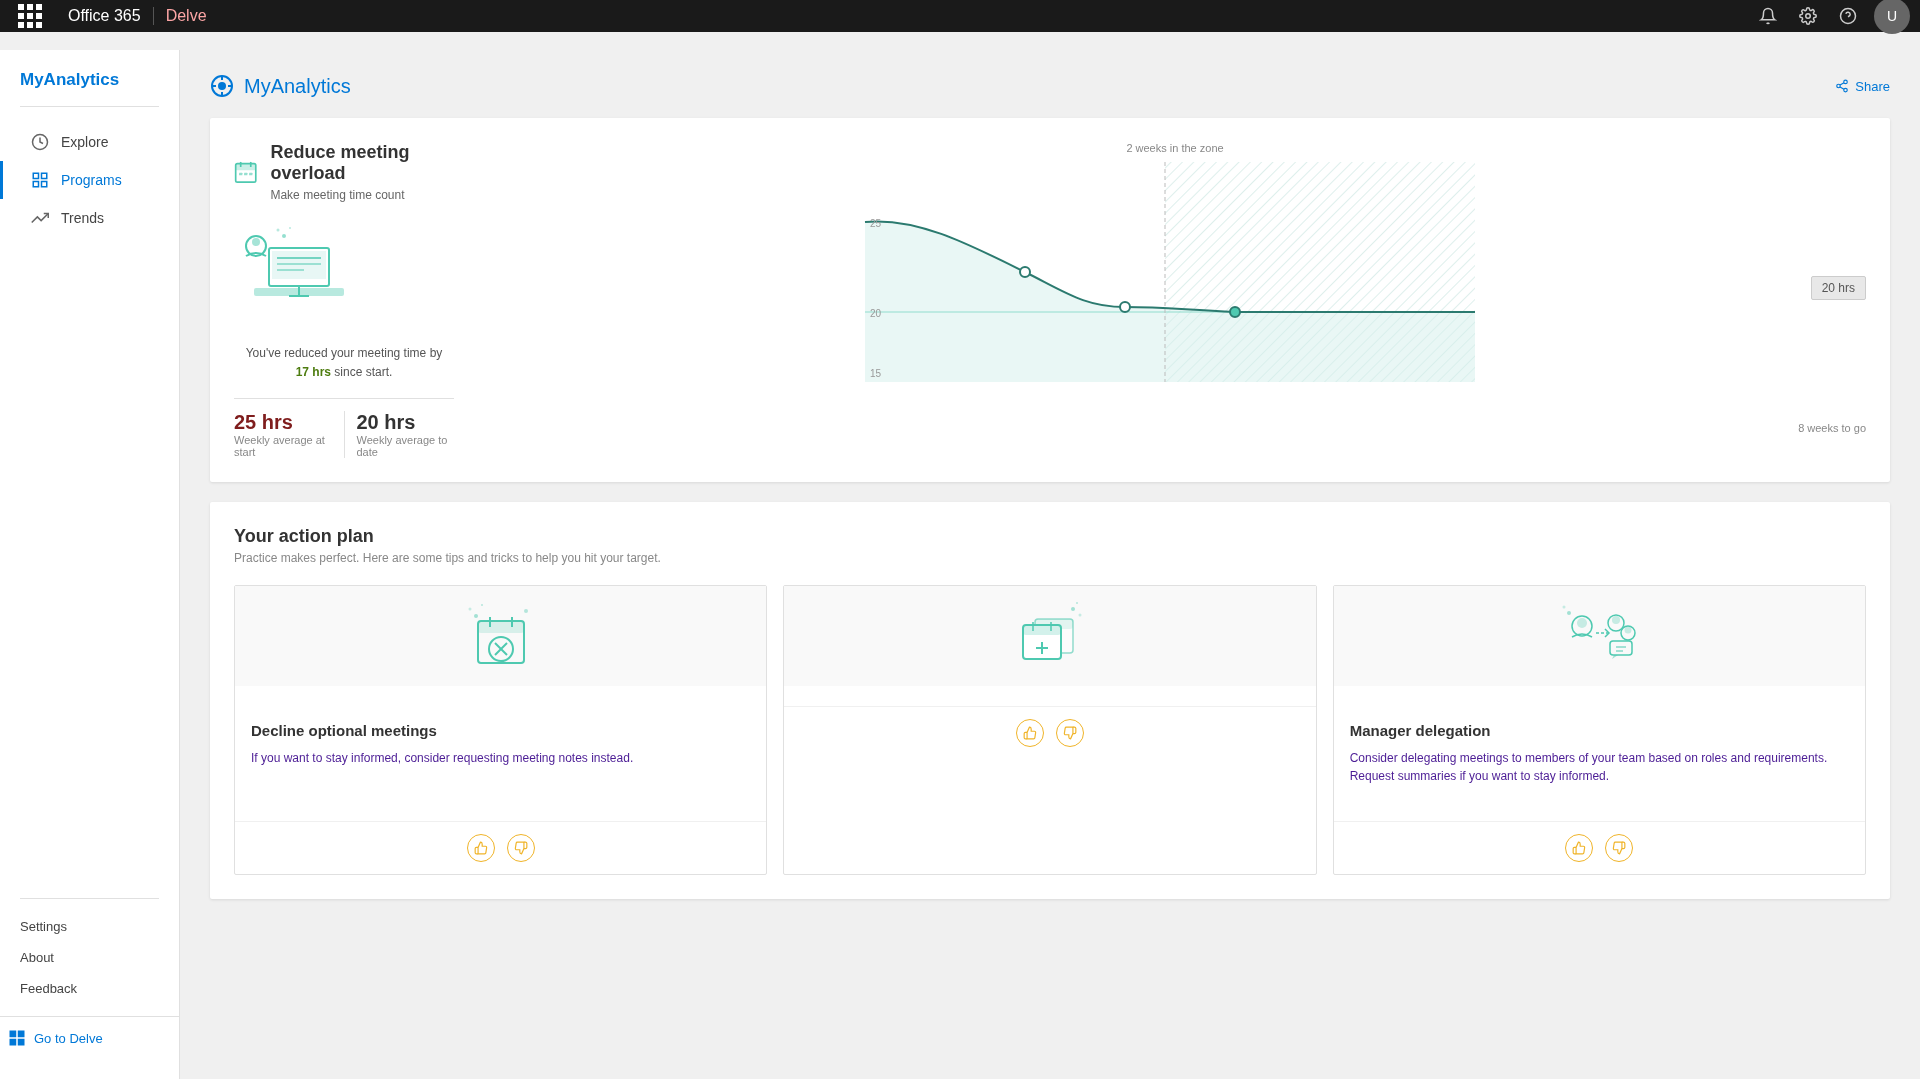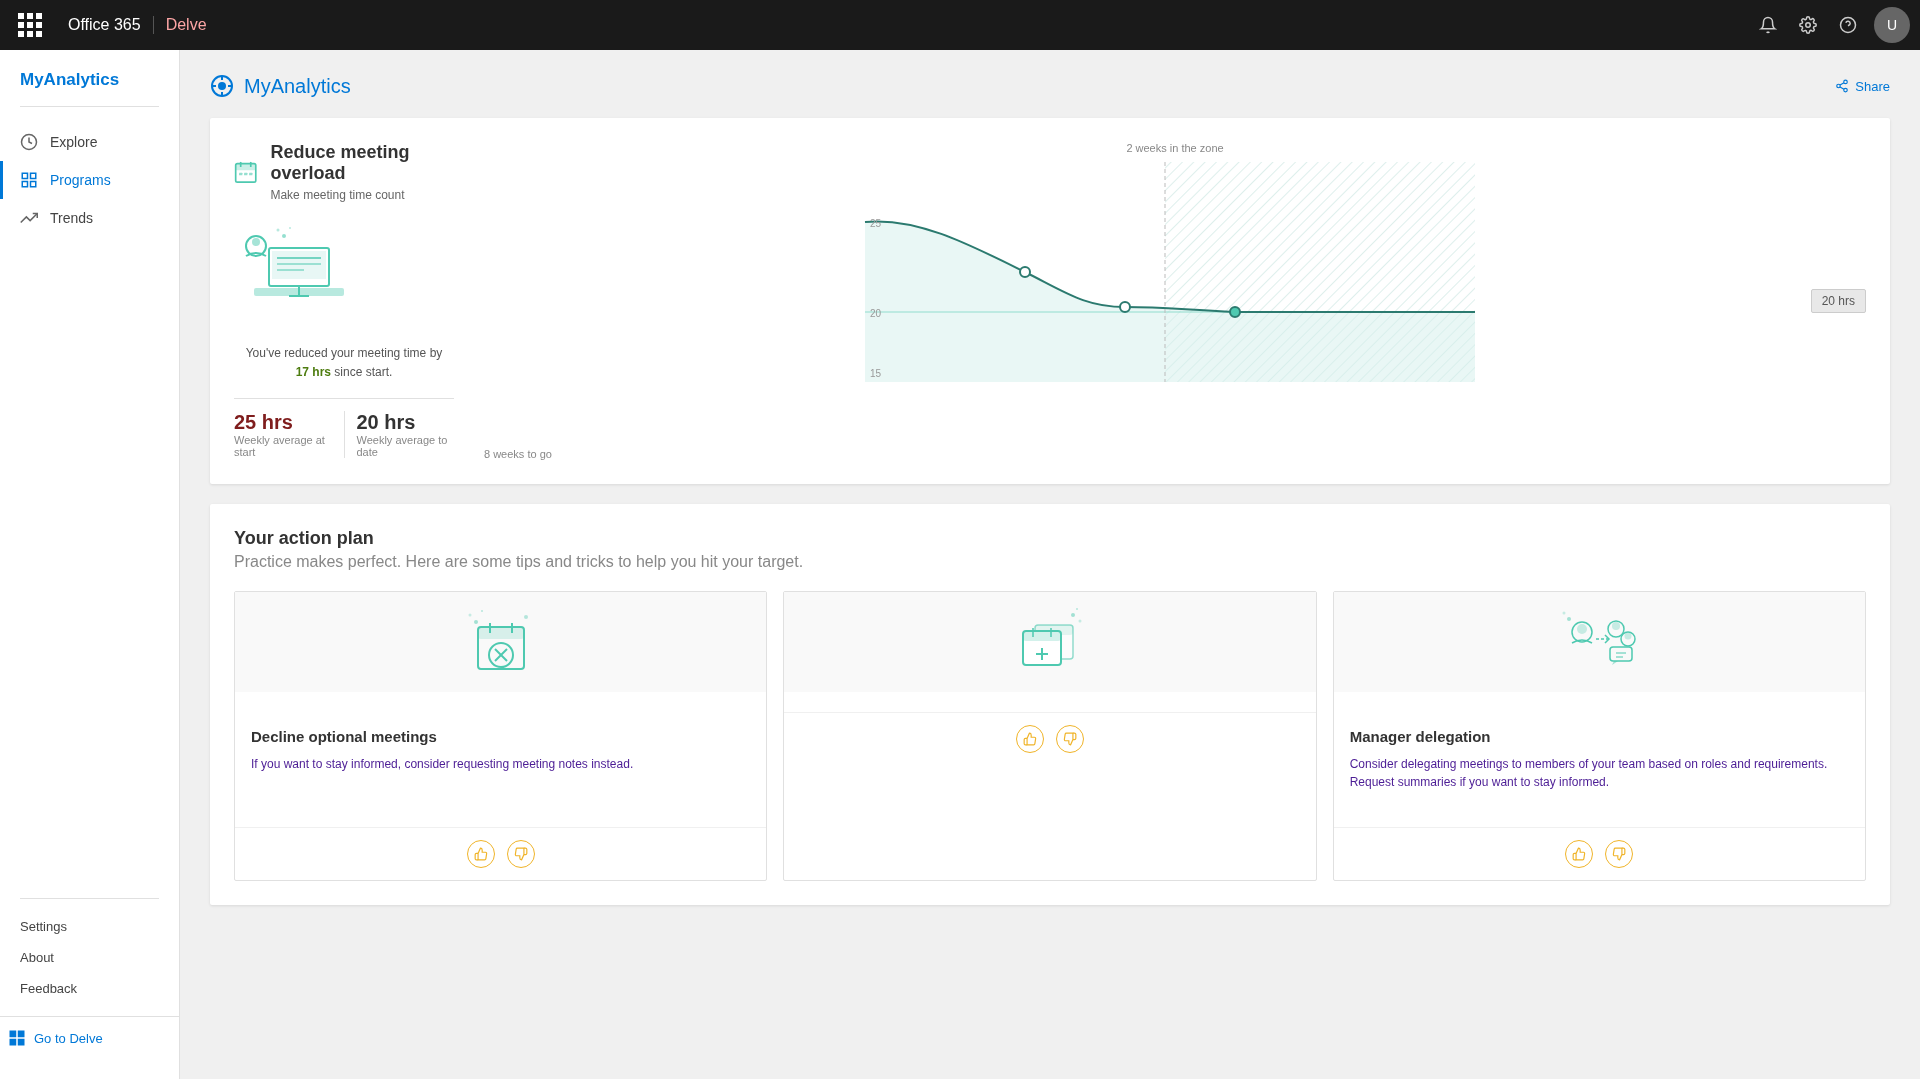--- a/index.html
+++ b/index.html
@@ -1,21 +1,21 @@
 <!DOCTYPE html>
 <html><head>
   <meta charset="utf-8">
   <style>
     * { box-sizing: border-box; margin: 0; padding: 0; }
     body { font-family: 'Segoe UI', Arial, sans-serif; background: #f0f0f0; overflow-x: hidden; }
 
     
     .top-nav {
       display: flex; align-items: center;
-      background: #1a1a1a; height: 50px;
+      background: #1a1a1a; height: 32px;
       padding: 0 10px; position: fixed; top: 0; left: 0; right: 0; z-index: 100;
     }
     .nav-waffle {
       width: 40px; height: 40px; display: flex; align-items: center; justify-content: center;
       cursor: pointer; color: #fff; margin-right: 6px;
     }
     .waffle-grid { display: grid; grid-template-columns: repeat(3,6px); gap: 3px; }
     .waffle-dot { width: 6px; height: 6px; background: #fff; }
     .nav-app-name {
       color: #fff; font-size: 16px; padding: 0 12px;
@@ -43,21 +43,21 @@
       padding: 20px 0; border-right: 1px solid #e0e0e0;
       position: fixed; top: 50px; bottom: 0; left: 0;
     }
     .sidebar-title {
       color: #0078d7; font-size: 17px; font-weight: 600;
       padding: 0 20px 16px 20px;
     }
     .sidebar-divider { height: 1px; background: #e0e0e0; margin: 0 20px 16px 20px; }
     .sidebar-item {
       display: flex; align-items: center; gap: 10px;
-      padding: 10px 20px; cursor: pointer; color: #444; font-size: 14px;
+      padding: 10px 31px; cursor: pointer; color: #444; font-size: 14px;
       position: relative;
     }
     .sidebar-item.active { color: #0078d7; }
     .sidebar-item.active::before {
       content: ''; position: absolute; left: 0; top: 0; bottom: 0;
       width: 3px; background: #0078d7;
     }
     .sidebar-item-icon { font-size: 16px; width: 20px; text-align: center; }
     .sidebar-bottom { margin-top: auto; }
     .sidebar-link {
@@ -91,21 +91,21 @@
     .card {
       background: #fff; border-radius: 2px;
       box-shadow: 0 1px 3px rgba(0,0,0,0.1);
       margin-bottom: 20px; padding: 24px;
     }
     .card-title { font-size: 18px; font-weight: 600; color: #333; margin-bottom: 4px; }
     .card-subtitle { font-size: 12px; color: #666; margin-bottom: 20px; }
 
     
     .action-title { font-size: 18px; font-weight: 600; color: #333; margin-bottom: 4px; }
-    .action-subtitle { font-size: 16px; color: #888; margin-bottom: 20px; }
+    .action-subtitle { font-size: 12px; color: #888; margin-bottom: 20px; }
     .action-cards { display: grid; grid-template-columns: repeat(3, 1fr); gap: 16px; }
     .action-card {
       background: #fff; border: 1px solid #e0e0e0; border-radius: 2px;
       display: flex; flex-direction: column; position: relative; gap: 20px;
     }
     .action-card-icon-area {
       height: 100px; display: flex; align-items: center; justify-content: center;
       background: #f9f9f9; position: relative;
     }
     .action-card-body { padding: 16px; flex: 1; }
@@ -338,21 +338,21 @@
             <circle cx="260" cy="145" r="5" fill="#fff" stroke="#2b7a6f" stroke-width="2"></circle>
             <circle cx="370" cy="150" r="5" fill="#4ec9b0" stroke="#2b7a6f" stroke-width="2" fill-opacity="1"></circle>
 
             <line x1="300" y1="0" x2="300" y2="220" stroke="#bbb" stroke-width="1" stroke-dasharray="4,3"></line>
 
             <text x="5" y="65" font-size="10" fill="#999">25</text>
             <text x="5" y="155" font-size="10" fill="#999">20</text>
             <text x="5" y="215" font-size="10" fill="#999">15</text>
           </svg>
 
-          <div style="font-size:11px; color:#888; text-align:left;margin-top:26px;">8 weeks to go</div>
+          <div style="font-size:11px; color:#888; text-align:right;">8 weeks to go</div>
 
           <div style="position:absolute; right:0; top:50%; transform:translateY(-50%); background:#e8e8e8; border:1px solid #ccc; padding:4px 10px; font-size:12px; color:#555; border-radius:2px;">20 hrs</div>
         </div>
 
       </div>
     </div>
 
     <div style="background:#fff; border-radius:2px; box-shadow:0 1px 3px rgba(0,0,0,0.1); padding:24px;">
       <div class="action-title">Your action plan</div>
       <div class="action-subtitle">Practice makes perfect. Here are some tips and tricks to help you hit your target.</div>

